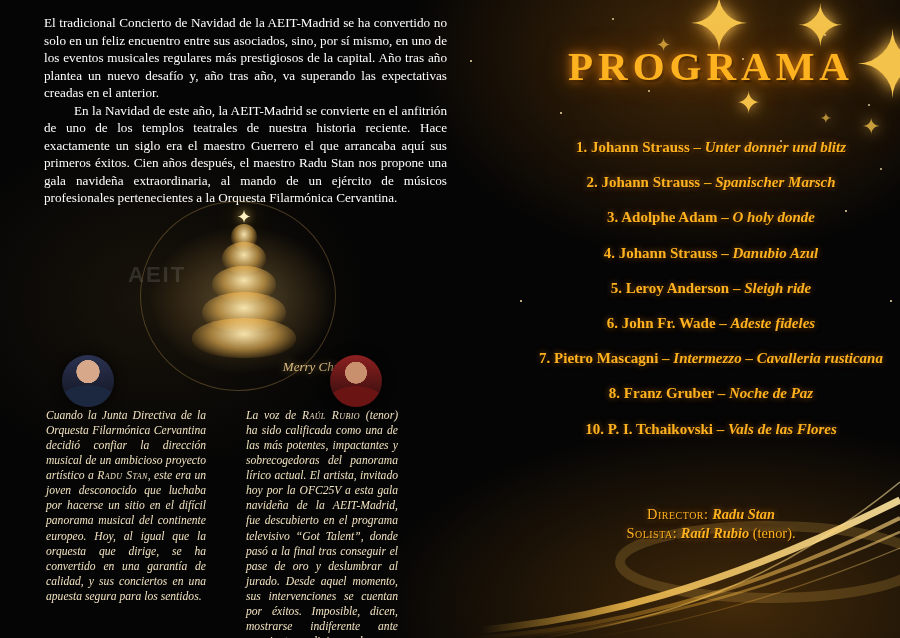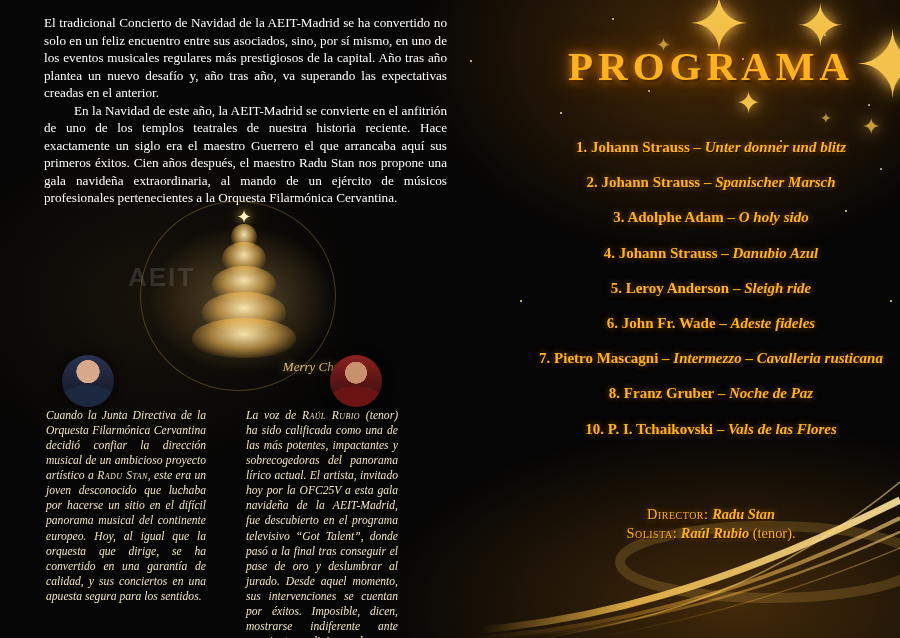--- a/index.html
+++ b/index.html
@@ -106,21 +106,21 @@
     font-family: "Liberation Serif", serif;
     line-height: 1.1;
     text-align: center;
     text-shadow: 0 0 8px rgba(255,200,110,.6);
     opacity: .92;
   }
   #aeit-watermark {
     position: absolute;
     left: 128px; top: 262px;
     color: rgba(200,200,200,.16);
-    font-size: 26px;
+    font-size: 22px;
     letter-spacing: 2px;
     font-family: "Liberation Sans", sans-serif;
     font-weight: bold;
   }
 
   
   .portrait {
     position: absolute;
     width: 52px; height: 52px;
     border-radius: 50%;
@@ -298,21 +298,21 @@
 
   </div>
 
   <div id="right-col">
 
     <div id="programa-title">PROGRAMA</div>
 
     <ul id="program-list">
         <li><span>1.</span> <span>Johann Strauss</span> <span>–</span> <span class="work">Unter donner und blitz</span></li>
         <li><span>2.</span> <span>Johann Strauss</span> <span>–</span> <span class="work">Spanischer Marsch</span></li>
-        <li><span>3.</span> <span>Adolphe Adam</span> <span>–</span> <span class="work">O holy sido</span></li>
+        <li><span>3.</span> <span>Adolphe Adam</span> <span>–</span> <span class="work">O holy donde</span></li>
         <li><span>4.</span> <span>Johann Strauss</span> <span>–</span> <span class="work">Danubio Azul</span></li>
         <li><span>5.</span> <span>Leroy Anderson</span> <span>–</span> <span class="work">Sleigh ride</span></li>
         <li><span>6.</span> <span>John Fr. Wade</span> <span>–</span> <span class="work">Adeste fideles</span></li>
         <li><span>7.</span> <span>Pietro Mascagni</span> <span>–</span> <span class="work">Intermezzo – Cavalleria rusticana</span></li>
         <li><span>8.</span> <span>Franz Gruber</span> <span>–</span> <span class="work">Noche de Paz</span></li>
         <li><span>10.</span> <span>P. I. Tchaikovski</span> <span>–</span> <span class="work">Vals de las Flores</span></li>
       </ul>
 
     <div id="credits">
       <div>

